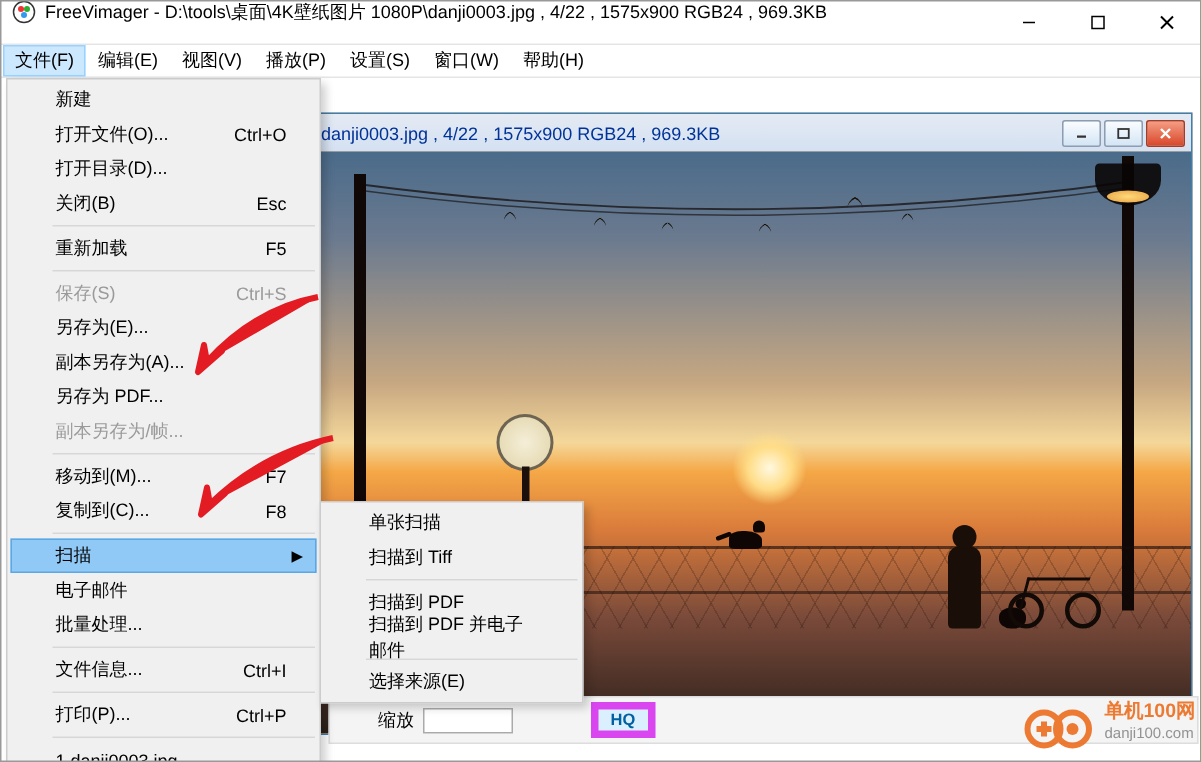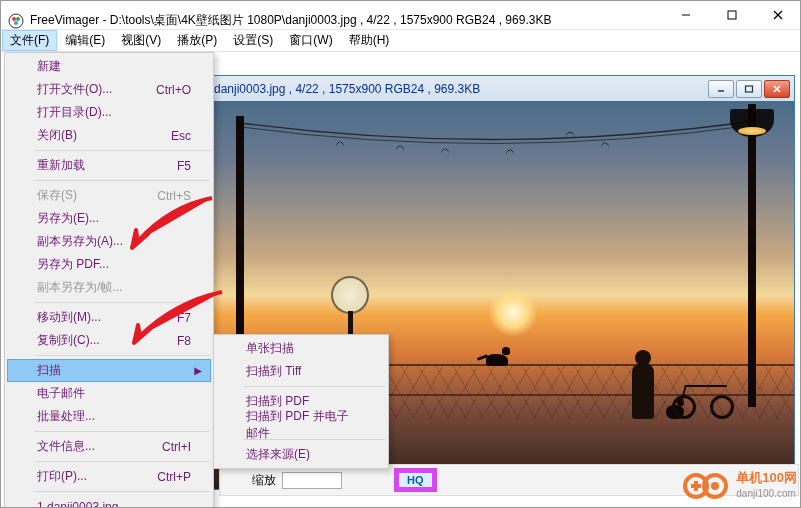--- a/index.html
+++ b/index.html
@@ -1,32 +1,32 @@
 <!DOCTYPE html>
 <html><head>
 <meta charset="utf-8">
 <style>
 * { box-sizing: border-box; margin: 0; padding: 0; font-family: "Microsoft YaHei", "Segoe UI", sans-serif; }
 body { width: 801px; height: 508px; background: #fff; overflow: hidden; position: relative; font-size: 12px; }
 
 
-.titlebar { height: 30px; background: #fff; display: flex; align-items: flex-end; padding: 0 0 0 8px; border-bottom: 1px solid #e5e5e5; }
+.titlebar { height: 30px; background: #fff; display: flex; align-items: flex-start; padding: 0 0 0 8px; border-bottom: 1px solid #e5e5e5; }
 .titlebar .app-icon { width: 16px; height: 16px; margin-right: 6px; }
 .titlebar .title { flex: 1; color: #000; font-size: 12px; white-space: nowrap; overflow: hidden; }
 .win-controls { display: flex; height: 100%; }
 .win-btn { width: 46px; height: 30px; display: flex; align-items: center; justify-content: center; color: #000; }
 
 
 .menubar { height: 22px; background: #fff; display: flex; align-items: stretch; padding: 0 2px; border-bottom: 1px solid #e5e5e5; }
 .menubar-item { padding: 0 8px; display: flex; align-items: center; font-size: 12px; color: #000; }
 .menubar-item.open { background: #cce8ff; border: 1px solid #99d1ff; padding: 0 7px; }
 
 
 .dropdown { position: absolute; left: 4px; top: 52px; width: 210px; background: #f0f0f0; border: 1px solid #ccc; box-shadow: 3px 3px 6px rgba(0,0,0,0.2); z-index: 100; padding: 2px; }
-.menu-item { height: 23px; display: flex; align-items: center; padding: 0 30px 0 30px; font-size: 12px; color: #701a75; position: relative; }
+.menu-item { height: 23px; display: flex; align-items: center; padding: 0 30px 0 30px; font-size: 12px; color: #000000; position: relative; }
 .menu-item.disabled { color: #9a9a9a; }
 .menu-item.highlighted { background: #90c8f6; border: 1px solid #5ba8e4; padding: 0 29px 0 29px; }
 .menu-item .shortcut { position: absolute; right: 20px; color: inherit; }
 .menu-item .arrow { position: absolute; right: 8px; font-size: 10px; }
 .menu-sep { height: 1px; background: #d7d7d7; margin: 3px 1px 3px 28px; }
 
 
 .submenu { position: absolute; left: 213px; top: 334px; width: 176px; background: #f0f0f0; border: 1px solid #ccc; box-shadow: 3px 3px 6px rgba(0,0,0,0.2); z-index: 101; padding: 2px; }
 
 
@@ -72,21 +72,21 @@
 
 .arrow-ann { position: absolute; z-index: 150; pointer-events: none; }
 .arrow-ann svg path { fill: #e31b23; stroke: #e31b23; }
 
 
 .toolbar-strip { position:absolute; left:219px; right:2px; bottom:12px; height:32px; display:flex; align-items:center; gap:6px; background:#f4f4f4; border:1px solid #ddd; padding:0 6px;}
 .tb-field { width:60px; height:17px; border:1px solid #aaa; background:#fff;}
 .hq-btn { padding:1px 8px; border:5px solid #d946ef; background:#daf0ff; color:#0060a0; font-weight:bold; font-size:11px;}
 
 
-.watermark { position:absolute; right:4px; bottom:8px; display:flex; align-items:flex-end; gap:6px; z-index:200; opacity:0.9;margin-top:40px;}
+.watermark { position:absolute; right:4px; bottom:8px; display:flex; align-items:center; gap:6px; z-index:200; opacity:0.9;margin-top:40px;}
 .wm-logo { width:48px; height:38px; position:relative;}
 .wm-text { font-size:13px; color:#ec6d1f; font-weight:bold; text-align:left; line-height:1.1;}
 .wm-text .sub{ font-size:10px; color:#888; font-weight:normal;}
 
 .border-frame { position:absolute; inset:0; border:1px solid #999; pointer-events:none; z-index:999;}
 </style>
 </head>
 <body>
 
 <div class="titlebar">

